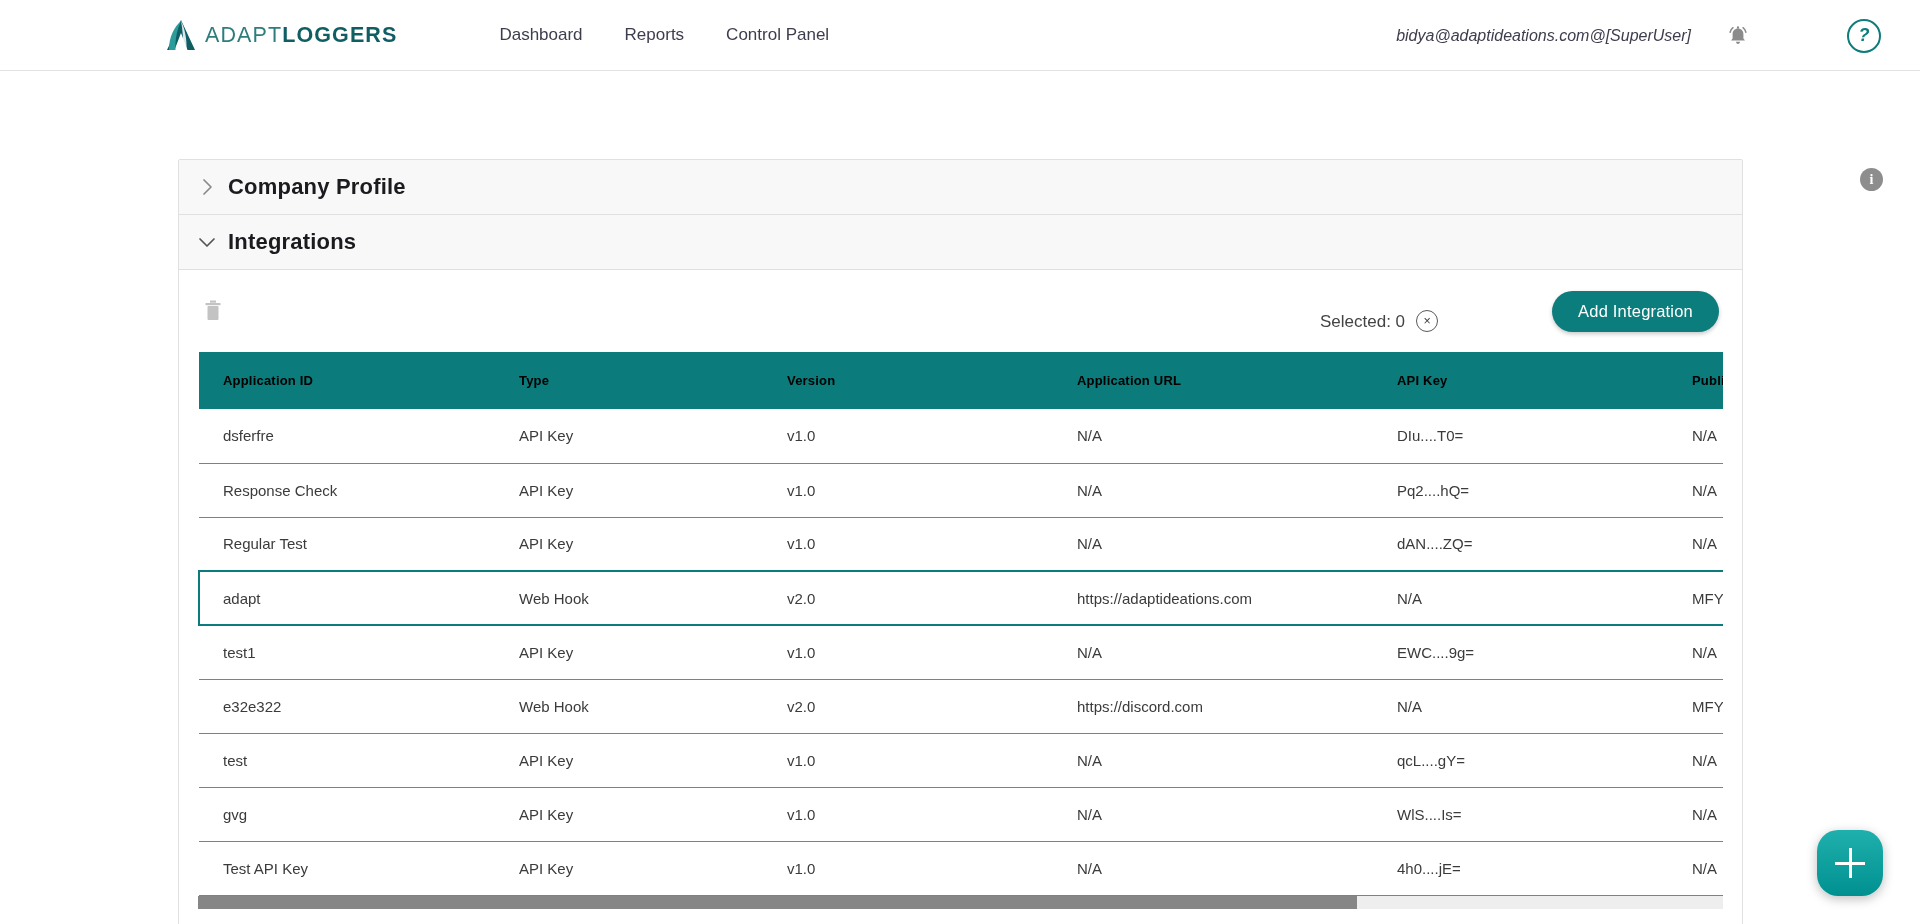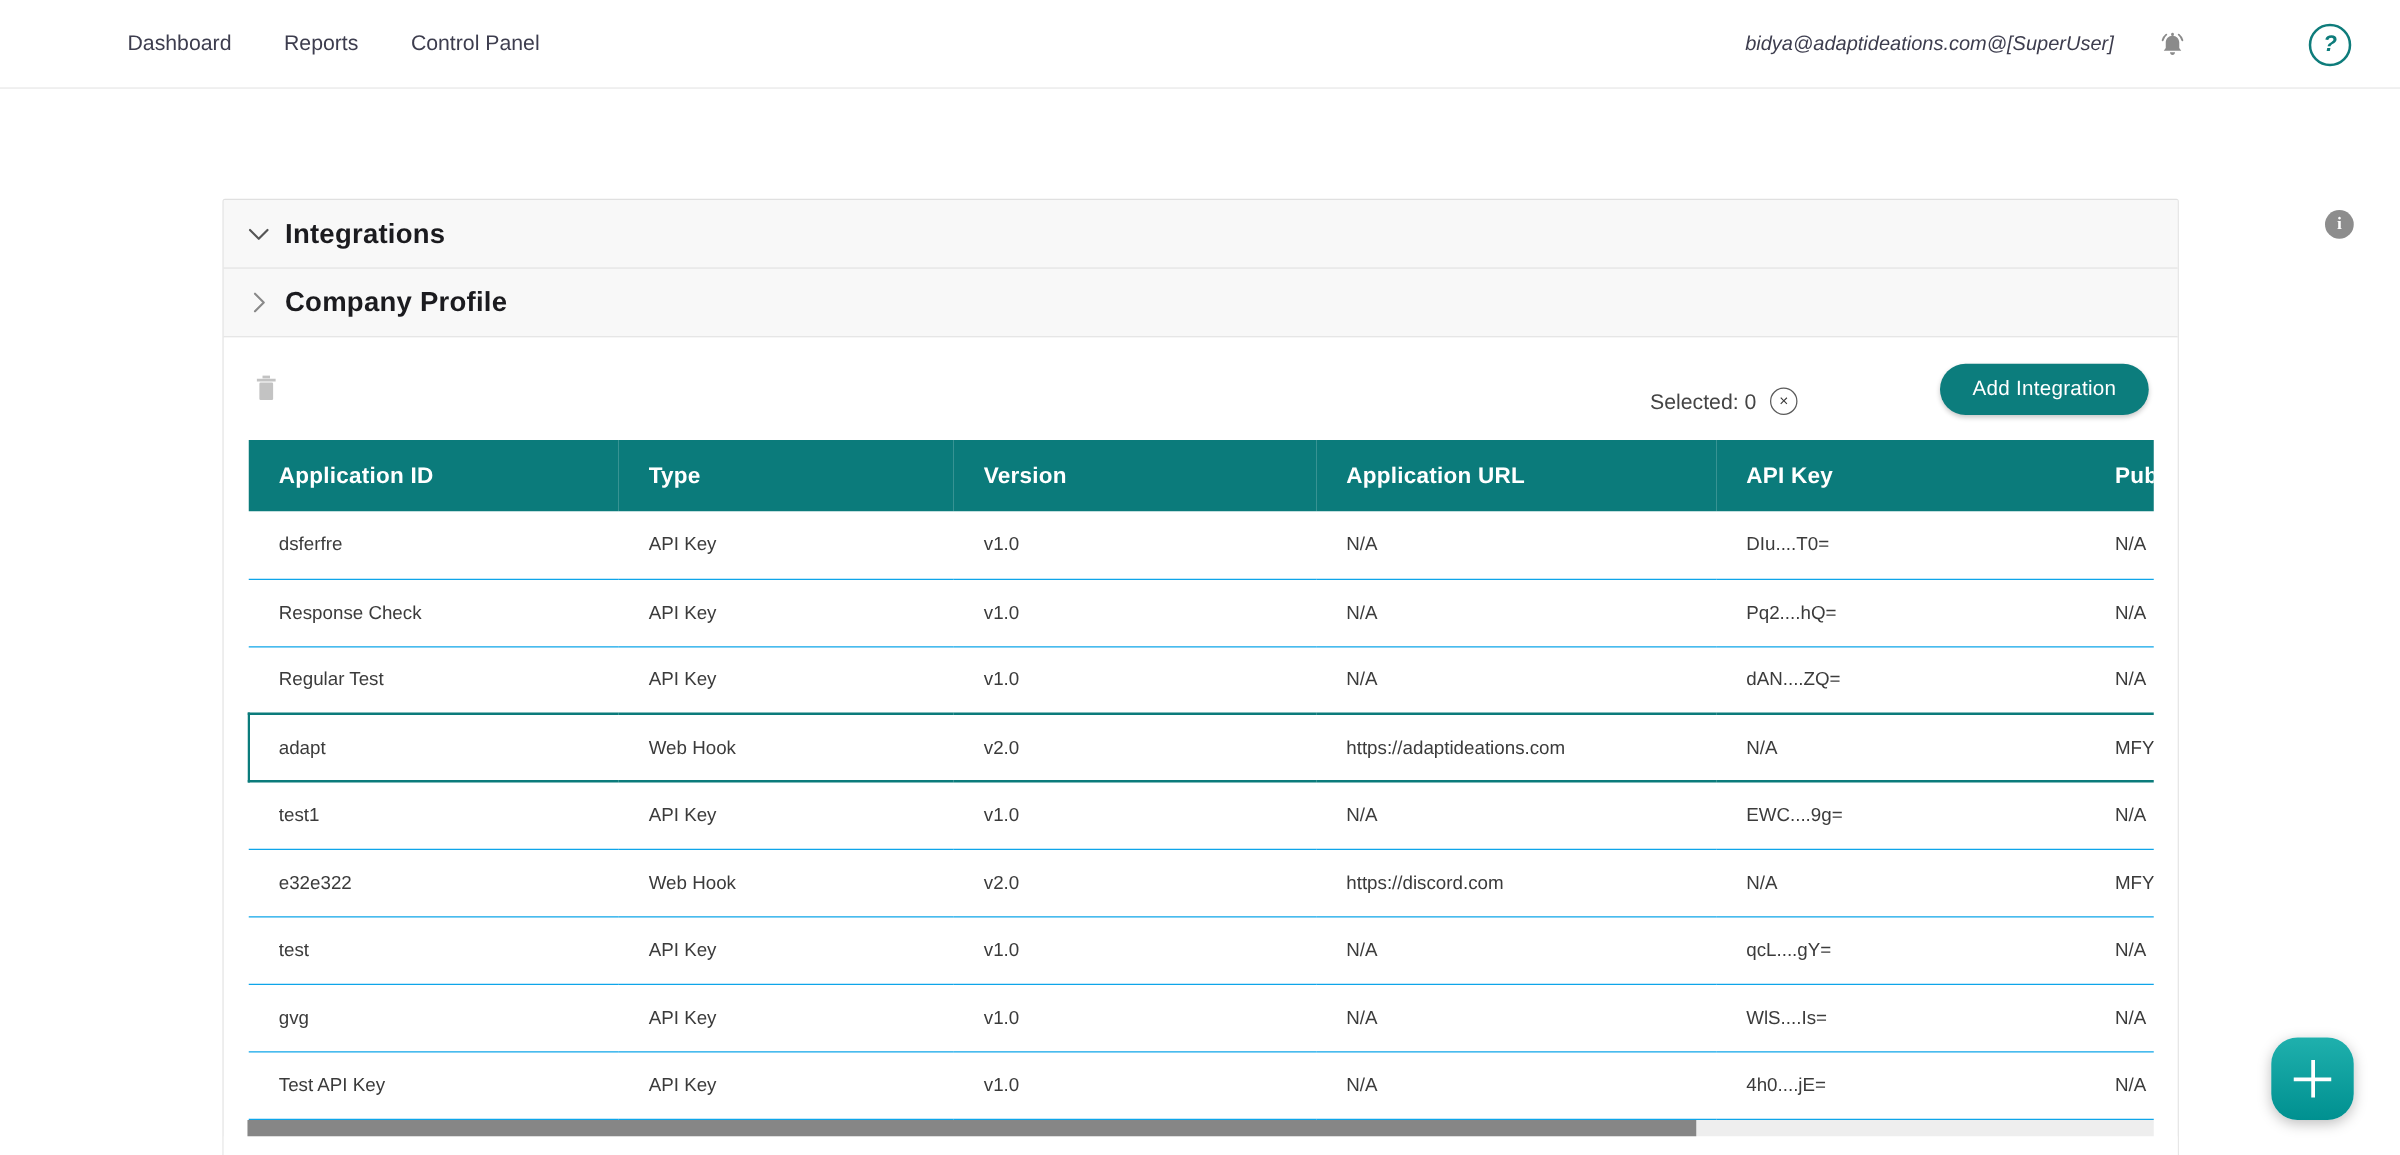--- a/index.html
+++ b/index.html
@@ -202,22 +202,22 @@
     overflow: hidden;
     position: relative;
   }
   .grid {
     width: 1800px;
     border-collapse: collapse;
     table-layout: fixed;
   }
   .grid th {
     background: #0b7b7b;
-    color: #ffffff;
-    font-size: 18px;
+    color: #000000;
+    font-size: 13px;
     font-weight: 700;
     text-align: left;
     height: 57px;
     padding: 0 0 0 24px;
     letter-spacing: 0.2px;
     white-space: nowrap;
     cursor: pointer;
   }
   .grid td {
     height: 54px;
@@ -290,20 +290,30 @@
     background: #ffffff;
   }
   .fab-plus:before { left: 0; top: 13.5px; width: 30px; height: 3px; }
   .fab-plus:after  { top: 0; left: 13.5px; height: 30px; width: 3px; }
 </style>
 </head>
 <body>
 
 <div class="topbar">
 
+  <div class="brand">
+    <svg class="brand-mark" viewBox="0 0 30 32">
+      <path d="M15 1 L29 31 L21.5 31 L15 14 L8.5 31 L1 31 Z" fill="#0f5e63"></path>
+      <path d="M3 31 C3 18, 8 8, 15 2 C11 11, 9 20, 9.5 31 Z" fill="#2e9b9b"></path>
+      <path d="M15 2 C19 10, 21 20, 20.5 31 L17 31 C17.5 20, 16.5 10, 15 2 Z" fill="#ffffff" opacity="0.85"></path>
+    </svg>
+    <div class="brand-text">
+      <span class="light">ADAPT</span><span class="bold">LOGGERS</span>
+    </div>
+  </div>
 
   <div class="navlinks">
     <a class="navlink" href="#">Dashboard</a>
     <a class="navlink" href="#">Reports</a>
     <a class="navlink" href="#">Control Panel</a>
   </div>
 
   <div class="topright">
     <span class="user-email">bidya@adaptideations.com@[SuperUser]</span>
 
@@ -324,34 +334,34 @@
 </div>
 
 <div class="page">
 
   <div class="info-badge">i</div>
 
   <div class="panel">
 
     <div class="accordion-head">
       <span class="chev">
+        <svg width="13" height="18" viewBox="0 0 13 18">
+            <path d="M3 2 L10 9 L3 16" stroke="#8a8a8a" stroke-width="1.7" fill="none" stroke-linecap="round" stroke-linejoin="round"></path>
+          </svg>
+      </span>
+      <span class="accordion-title">Company Profile</span>
+    </div>
+
+    <div class="accordion-head">
+      <span class="chev">
         <svg width="18" height="13" viewBox="0 0 18 13">
             <path d="M2 3 L9 10 L16 3" stroke="#555" stroke-width="1.7" fill="none" stroke-linecap="round" stroke-linejoin="round"></path>
           </svg>
       </span>
       <span class="accordion-title">Integrations</span>
-    </div>
-
-    <div class="accordion-head">
-      <span class="chev">
-        <svg width="13" height="18" viewBox="0 0 13 18">
-            <path d="M3 2 L10 9 L3 16" stroke="#8a8a8a" stroke-width="1.7" fill="none" stroke-linecap="round" stroke-linejoin="round"></path>
-          </svg>
-      </span>
-      <span class="accordion-title">Company Profile</span>
     </div>
 
     <div class="section-body">
 
       <div class="toolbar">
         <div class="trash-btn">
           <svg width="20" height="24" viewBox="0 0 20 24">
             <rect x="7" y="1.5" width="6" height="2.2" fill="#c3c3c3"></rect>
             <rect x="2.5" y="4" width="15" height="2.2" fill="#c3c3c3"></rect>
             <rect x="4.5" y="7" width="11" height="14" rx="1" fill="#c3c3c3"></rect>

